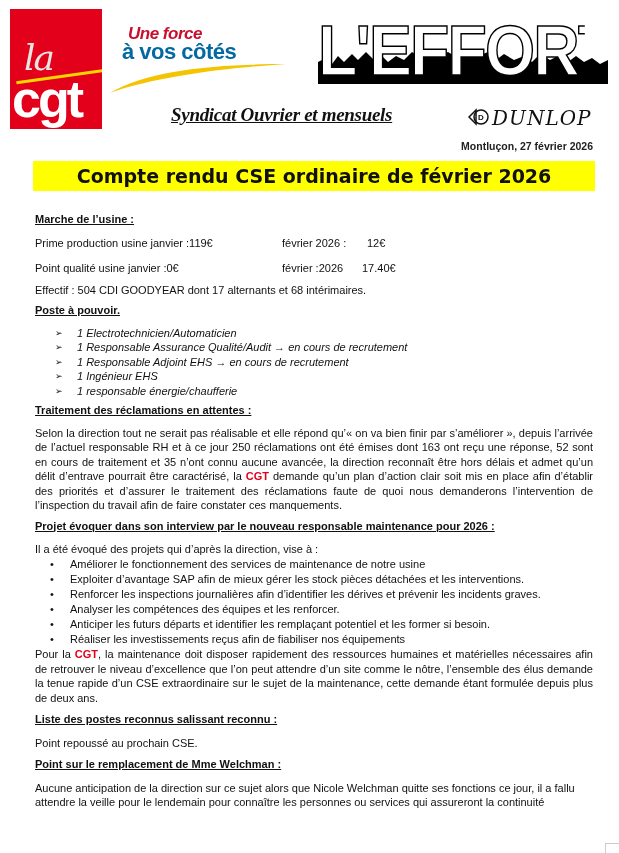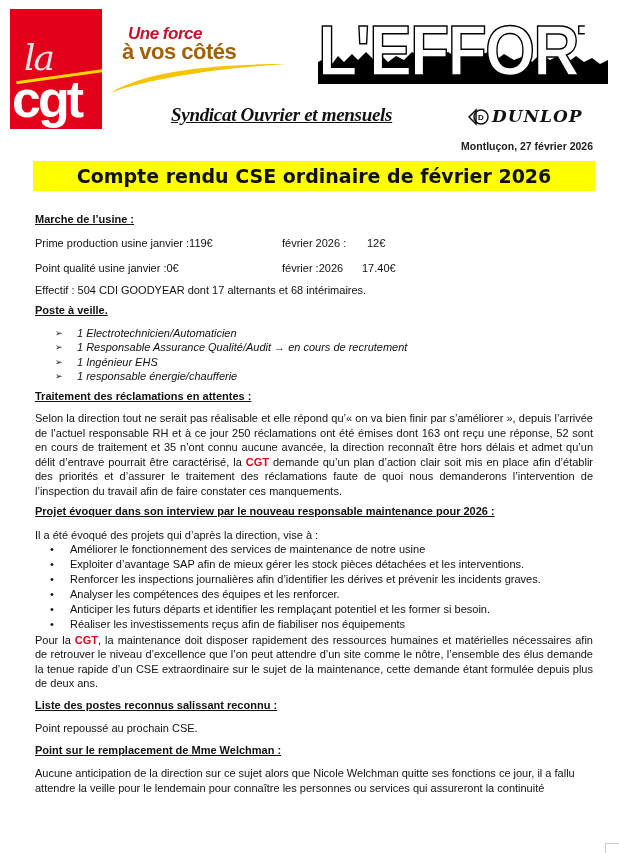--- a/index.html
+++ b/index.html
@@ -7,29 +7,29 @@
   body { position: relative; font-family: "Liberation Sans", sans-serif; color: #111; }
 
   
   .cgt-logo { position: absolute; left: 10px; top: 9px; width: 92px; height: 120px; background: #e2001a; overflow: hidden; }
   .cgt-la { position: absolute; left: 14px; top: 28px; font-family: "DejaVu Serif", serif; font-style: italic; font-size: 36px; color: #e5e5e5; letter-spacing: -2px; }
   .cgt-swoosh { position: absolute; left: 6px; top: 66px; width: 90px; height: 3px; background: #ffd700; transform: rotate(-8deg); }
   .cgt-text { position: absolute; left: 2px; top: 64px; font-family: "Liberation Sans", sans-serif; font-weight: bold; font-size: 52px; color: #ffffff; letter-spacing: -3px; line-height: 1; }
 
   .slogan { position: absolute; left: 108px; top: 24px; width: 180px; height: 72px; }
   .slogan-line1 { position: absolute; left: 20px; top: 0; font-family: "Liberation Sans", sans-serif; font-style: italic; font-weight: bold; font-size: 17px; color: #c8102e; letter-spacing: -0.5px; }
-  .slogan-line2 { position: absolute; left: 14px; top: 15px; font-family: "Liberation Sans", sans-serif; font-weight: bold; font-size: 22px; color: #a16207; letter-spacing: -0.5px; }
+  .slogan-line2 { position: absolute; left: 14px; top: 15px; font-family: "Liberation Sans", sans-serif; font-weight: bold; font-size: 22px; color: #0369a1; letter-spacing: -0.5px; }
   .slogan-swoosh { position: absolute; left: 0; top: 36px; width: 180px; height: 34px; }
 
   .effort { position: absolute; left: 318px; top: 18px; width: 290px; height: 66px; font-family: "Liberation Sans", sans-serif; font-weight: bold; font-size: 70px; line-height: 66px; letter-spacing: -2px; text-align: center; color: #fff; -webkit-text-stroke: 1.5px #000; overflow: hidden; transform: scaleX(0.92); transform-origin: left top; }
   .effort-fill { position: absolute; left: 318px; top: 48px; width: 290px; height: 36px; overflow: hidden; }
 
   .syndicat { position: absolute; left: 171px; top: 104px; font-family: Liberation Serif, serif; font-style: italic; font-weight: bold; font-size: 19px; text-decoration: underline; color: #111; letter-spacing: -0.3px; }
   .dunlop-icon { position: absolute; left: 468px; top: 108px; width: 22px; height: 18px; }
-  .dunlop { position: absolute; left: 492px; top: 106px; font-family: "DejaVu Serif", serif; font-style: italic; font-weight: bold; font-size: 17px; color: #111; letter-spacing: 1px; }
+  .dunlop { position: absolute; left: 492px; top: 106px; font-family: "DejaVu Serif", serif; font-style: italic; font-weight: normal; font-size: 20px; color: #111; letter-spacing: 1px; }
 
   .date { position: absolute; right: 26px; top: 140px; font-size: 10.5px; font-weight: bold; color: #222; }
 
   .title-band { position: absolute; left: 33px; top: 161px; width: 562px; height: 30px; background: #ffff00; text-align: center; }
   .title-band span { font-family: "DejaVu Sans", sans-serif; font-weight: bold; font-size: 19px; line-height: 30px; color: #111; }
 
   
   .content { position: absolute; left: 35px; top: 212px; width: 558px; font-size: 11px; line-height: 14.5px; color: #111; }
   .h { font-weight: bold; text-decoration: underline; font-size: 11px; }
   .p { margin: 0; }
@@ -94,25 +94,26 @@
   <div style="height:11px"></div>
   <div style="position:relative;height:14.5px;">
     <span>Point qualité usine janvier :0€</span>
     <span style="position:absolute;left:247px">février :2026</span>
     <span style="position:absolute;left:327px">17.40€</span>
   </div>
   <div style="height:7px"></div>
   <div class="p">Effectif : 504 CDI GOODYEAR dont 17 alternants et 68 intérimaires.</div>
   <div style="height:6px"></div>
 
-  <div class="h">Poste à veille.</div>
+  <div class="h">Poste à pouvoir.</div>
   <div style="height:8px"></div>
   <ul class="arrow-list">
     <li>1 Electrotechnicien/Automaticien</li>
     <li>1 Responsable Assurance Qualité/Audit → en cours de recrutement</li>
+    <li>1 Responsable Adjoint EHS → en cours de recrutement</li>
     <li>1 Ingénieur EHS</li>
     <li>1 responsable énergie/chaufferie</li>
   </ul>
   <div style="height:5px"></div>
 
   <div class="h">Traitement des réclamations en attentes :</div>
   <div style="height:8px"></div>
   <div class="p j"><span>Selon la direction tout ne serait pas réalisable et elle répond qu’« on va bien finir par s’améliorer », depuis l’arrivée de l’actuel responsable RH et à ce jour 250 réclamations ont été émises dont 163 ont reçu une réponse, 52 sont en cours de traitement et 35 n’ont connu aucune avancée, la direction reconnaît être hors délais et admet qu’un délit d’entrave pourrait être caractérisé, la </span><span class="red">CGT</span><span> demande qu’un plan d’action clair soit mis en place afin d’établir des priorités et d’assurer le traitement des réclamations faute de quoi nous demanderons l’intervention de l’inspection du travail afin de faire constater ces manquements.</span></div>
   <div style="height:6px"></div>
 

